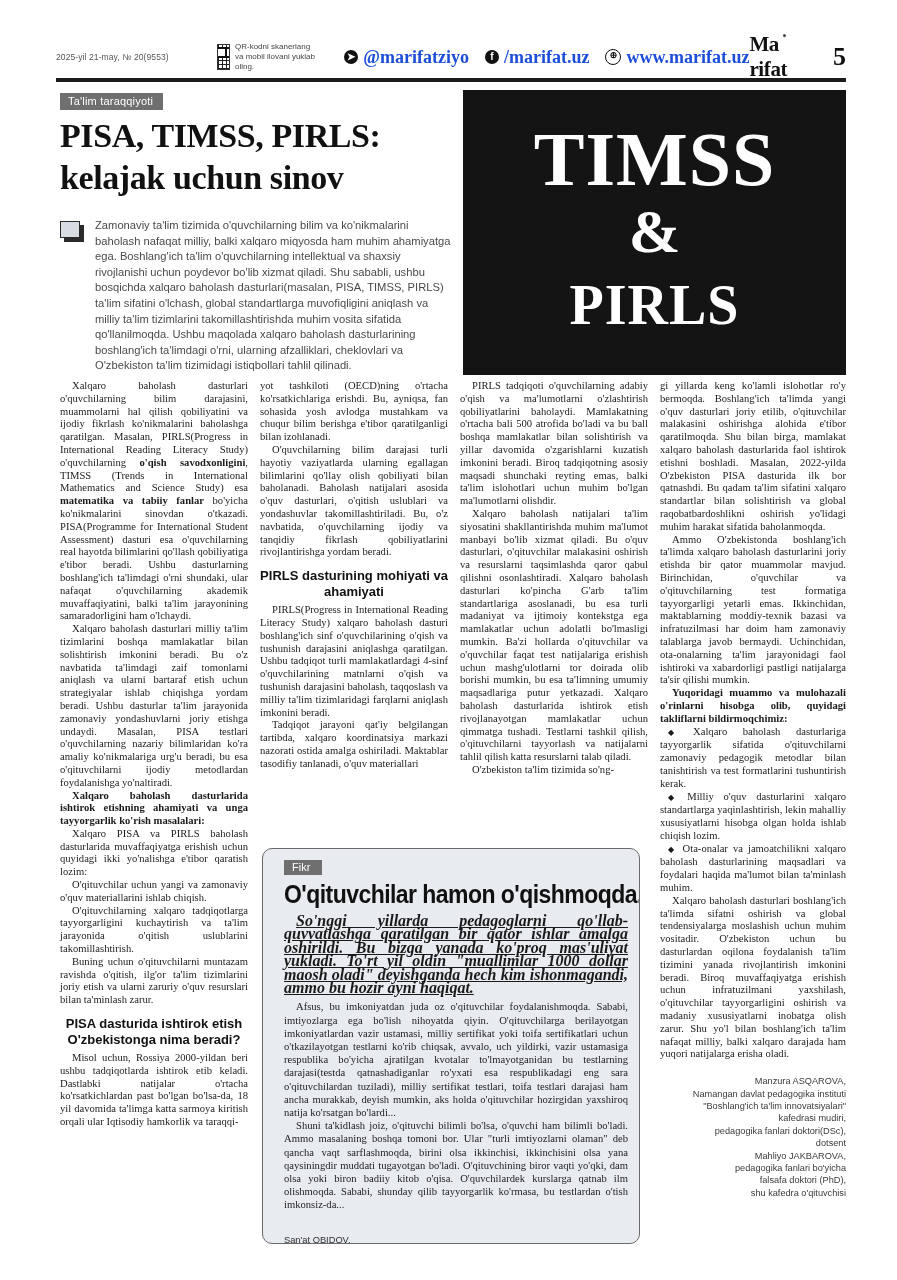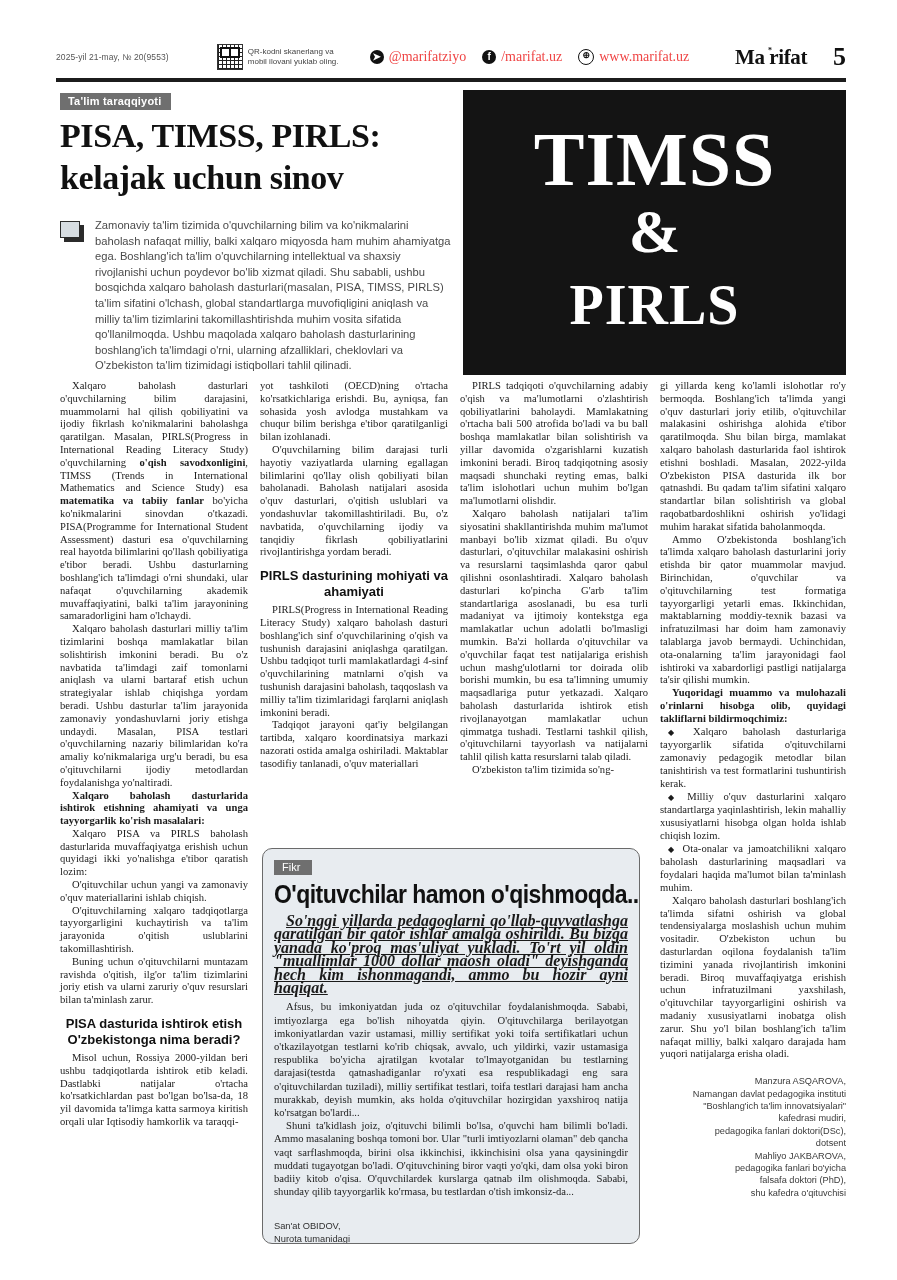--- a/index.html
+++ b/index.html
@@ -105,23 +105,23 @@
   }
   .soc-icon.globe {
     background: #fff;
     color: #111;
     border: 1.4px solid #111;
     font-size: 9px;
     line-height: 11px;
   }
   .soc-label {
     font-family: "Liberation Serif", serif;
-    font-size: 14px;
-    font-weight: normal;
-    color: #ef4444;
+    font-size: 18px;
+    font-weight: bold;
+    color: #1d4ed8;
     white-space: nowrap;
   }
   .brand {
     margin-left: auto;
     font-family: "Liberation Serif", serif;
     font-size: 21px;
     font-weight: bold;
     letter-spacing: -0.4px;
     color: #111;
     position: relative;
@@ -152,21 +152,20 @@
   .rubric {
     position: absolute;
     left: 60px;
     top: 93px;
     background: #6f6f6f;
     color: #fff;
     font-family: "Liberation Sans", sans-serif;
     font-size: 11px;
     padding: 2px 10px 3px 8px;
     letter-spacing: 0.2px;
-    font-weight: bold;
   }
   .headline {
     position: absolute;
     left: 60px;
     top: 115px;
     width: 392px;
     font-family: "Liberation Serif", serif;
     font-weight: bold;
     font-size: 34px;
     line-height: 42px;
@@ -308,21 +307,21 @@
   .fikr {
     position: absolute;
     left: 262px;
     top: 848px;
     width: 378px;
     height: 396px;
     background: #e8ecf0;
     border: 1.4px solid #6a6a6a;
     border-radius: 10px;
     box-sizing: border-box;
-    padding: 8px 11px 10px 11px;
+    padding: 8px 11px 10px 21px;
     overflow: hidden;
   }
   .fikr-tag {
     display: inline-block;
     background: #6f6f6f;
     color: #fff;
     font-family: "Liberation Sans", sans-serif;
     font-size: 11px;
     padding: 1px 12px 2px 8px;
     margin-bottom: 5px;

